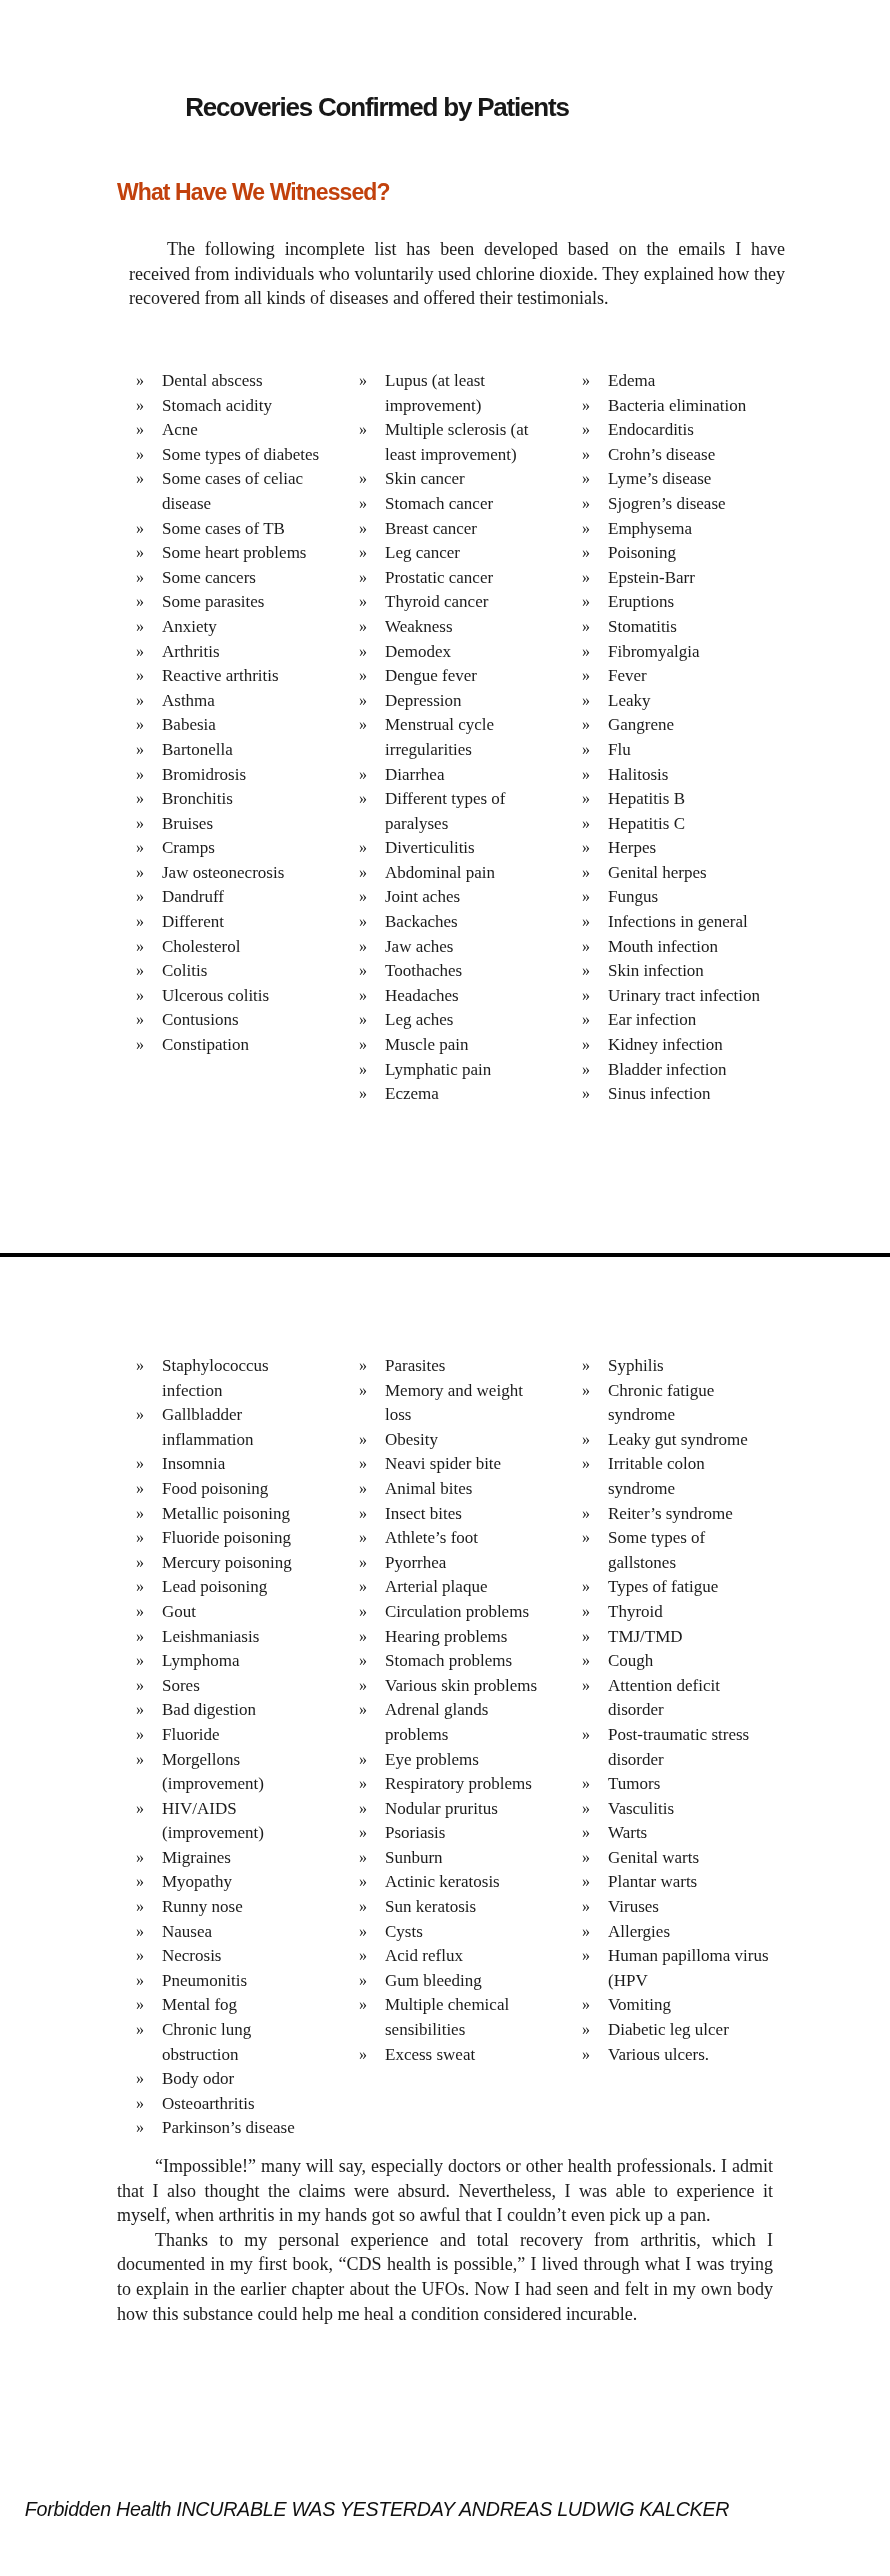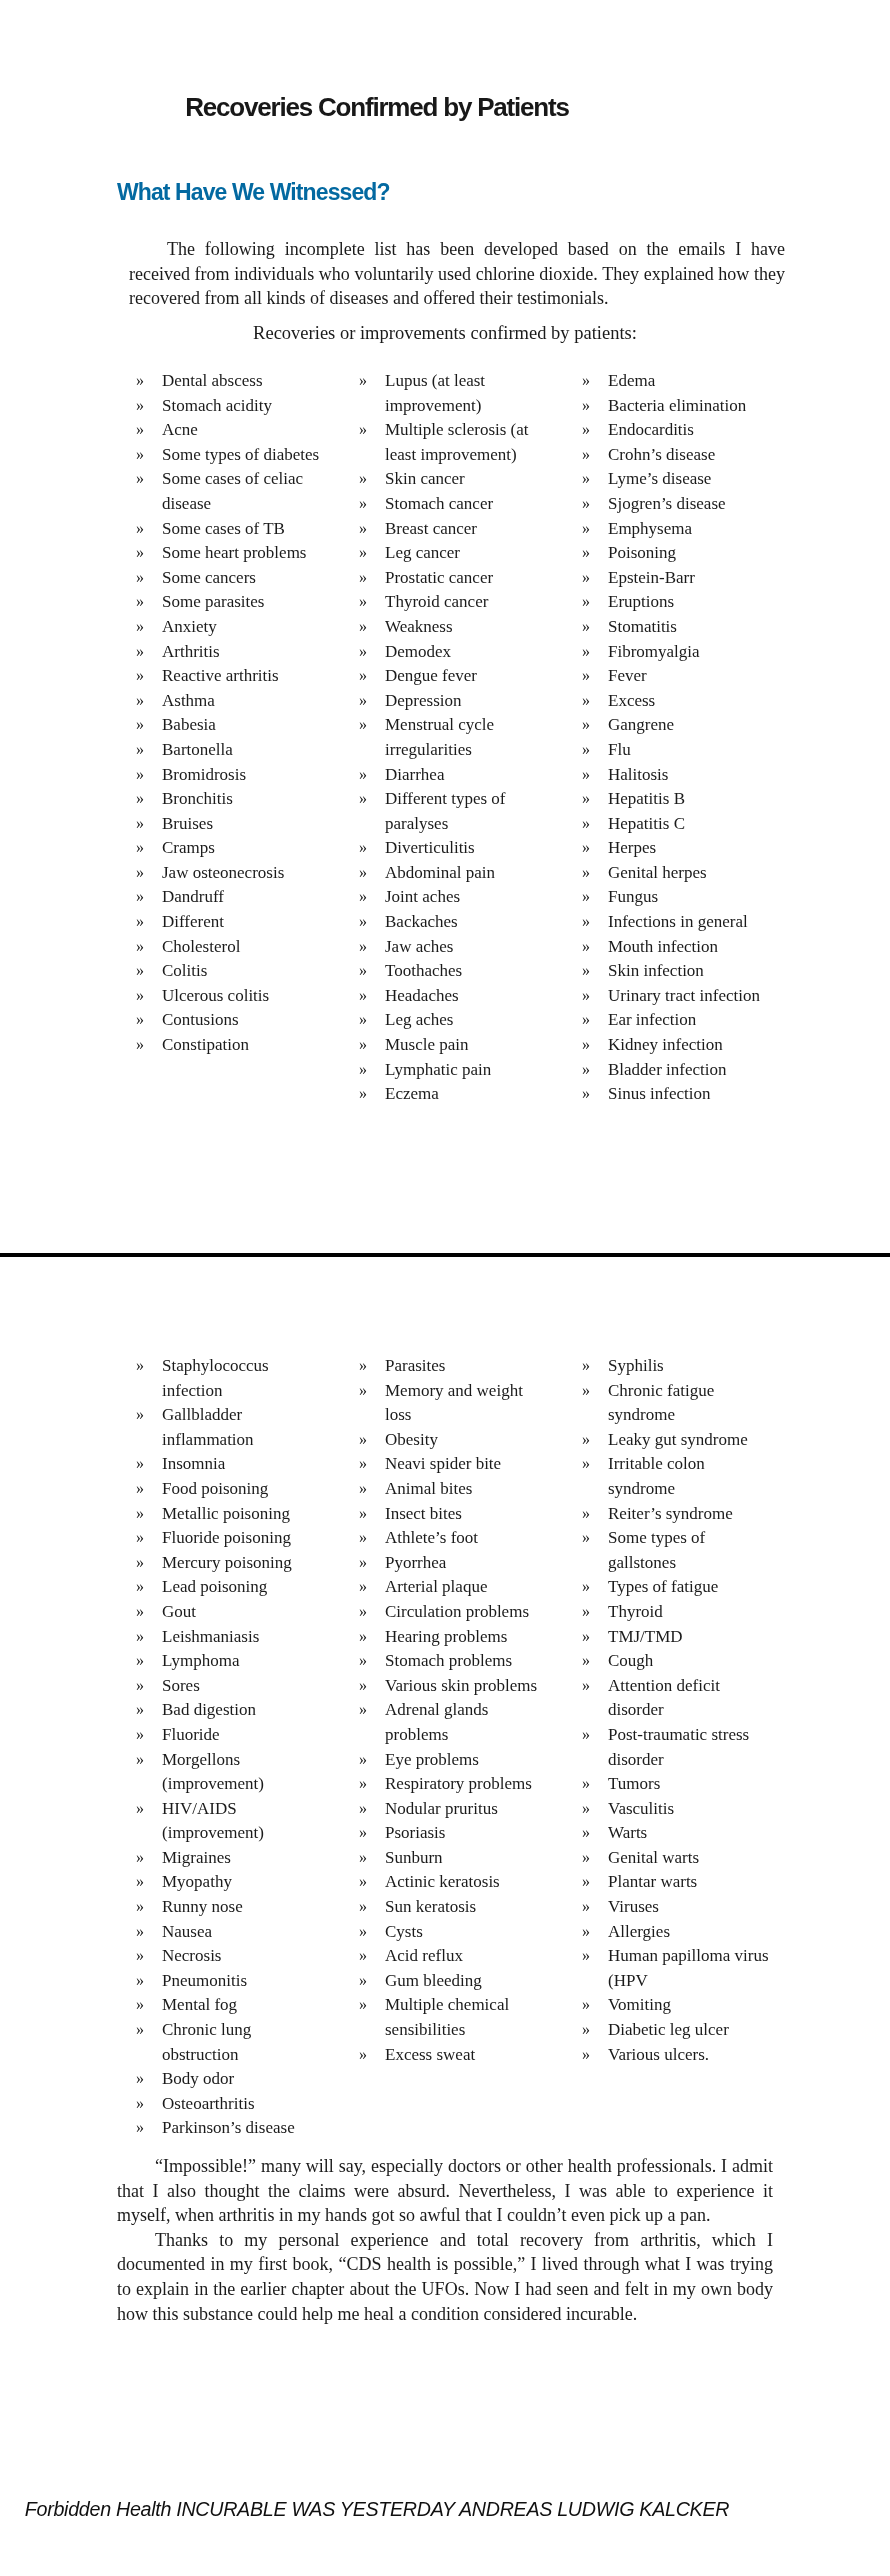--- a/index.html
+++ b/index.html
@@ -17,21 +17,21 @@
     margin:0; text-align:center;
     font-family:"Liberation Sans", sans-serif;
     font-size:26px; font-weight:bold; letter-spacing:-1.2px;
     color:#181818;
   }
   .section-heading{
     position:absolute; top:179px; left:117px;
     margin:0;
     font-family:"Liberation Sans", sans-serif;
     font-size:23px; font-weight:bold; letter-spacing:-0.9px;
-    color:#0369a1;
+    color:#c2410c;
   }
   .intro{
     position:absolute; top:225px; left:117px; width:656px;
     margin:12px;
     font-size:18px; line-height:24.6px;
     text-align:justify; text-indent:38px;
   }
   .list-caption{
     position:absolute; top:323px; left:0; width:890px;
     margin:0; text-align:center;
@@ -90,21 +90,20 @@
 <body>
 
 <div class="doc">
 
   <h1 class="chapter-title">Recoveries Confirmed by Patients</h1>
 
   <h2 class="section-heading">What Have We Witnessed?</h2>
 
   <p class="intro">The following incomplete list has been developed based on the emails I have received from individuals who voluntarily used chlorine dioxide. They explained how they recovered from all kinds of diseases and offered their testimonials.</p>
 
-  <p class="list-caption">Recoveries or improvements confirmed by patients:</p>
 
   <div class="columns columns-p56">
     <ul class="col">
         <li><span class="bullet">»</span><span>Dental abscess</span></li>
         <li><span class="bullet">»</span><span>Stomach acidity</span></li>
         <li><span class="bullet">»</span><span>Acne</span></li>
         <li><span class="bullet">»</span><span>Some types of diabetes</span></li>
         <li><span class="bullet">»</span><span>Some cases of celiac disease</span></li>
         <li><span class="bullet">»</span><span>Some cases of TB</span></li>
         <li><span class="bullet">»</span><span>Some heart problems</span></li>
@@ -164,21 +163,21 @@
         <li><span class="bullet">»</span><span>Crohn’s disease</span></li>
         <li><span class="bullet">»</span><span>Lyme’s disease</span></li>
         <li><span class="bullet">»</span><span>Sjogren’s disease</span></li>
         <li><span class="bullet">»</span><span>Emphysema</span></li>
         <li><span class="bullet">»</span><span>Poisoning</span></li>
         <li><span class="bullet">»</span><span>Epstein-Barr</span></li>
         <li><span class="bullet">»</span><span>Eruptions</span></li>
         <li><span class="bullet">»</span><span>Stomatitis</span></li>
         <li><span class="bullet">»</span><span>Fibromyalgia</span></li>
         <li><span class="bullet">»</span><span>Fever</span></li>
-        <li><span class="bullet">»</span><span>Excess</span></li>
+        <li><span class="bullet">»</span><span>Leaky</span></li>
         <li><span class="bullet">»</span><span>Gangrene</span></li>
         <li><span class="bullet">»</span><span>Flu</span></li>
         <li><span class="bullet">»</span><span>Halitosis</span></li>
         <li><span class="bullet">»</span><span>Hepatitis B</span></li>
         <li><span class="bullet">»</span><span>Hepatitis C</span></li>
         <li><span class="bullet">»</span><span>Herpes</span></li>
         <li><span class="bullet">»</span><span>Genital herpes</span></li>
         <li><span class="bullet">»</span><span>Fungus</span></li>
         <li><span class="bullet">»</span><span>Infections in general</span></li>
         <li><span class="bullet">»</span><span>Mouth infection</span></li>

